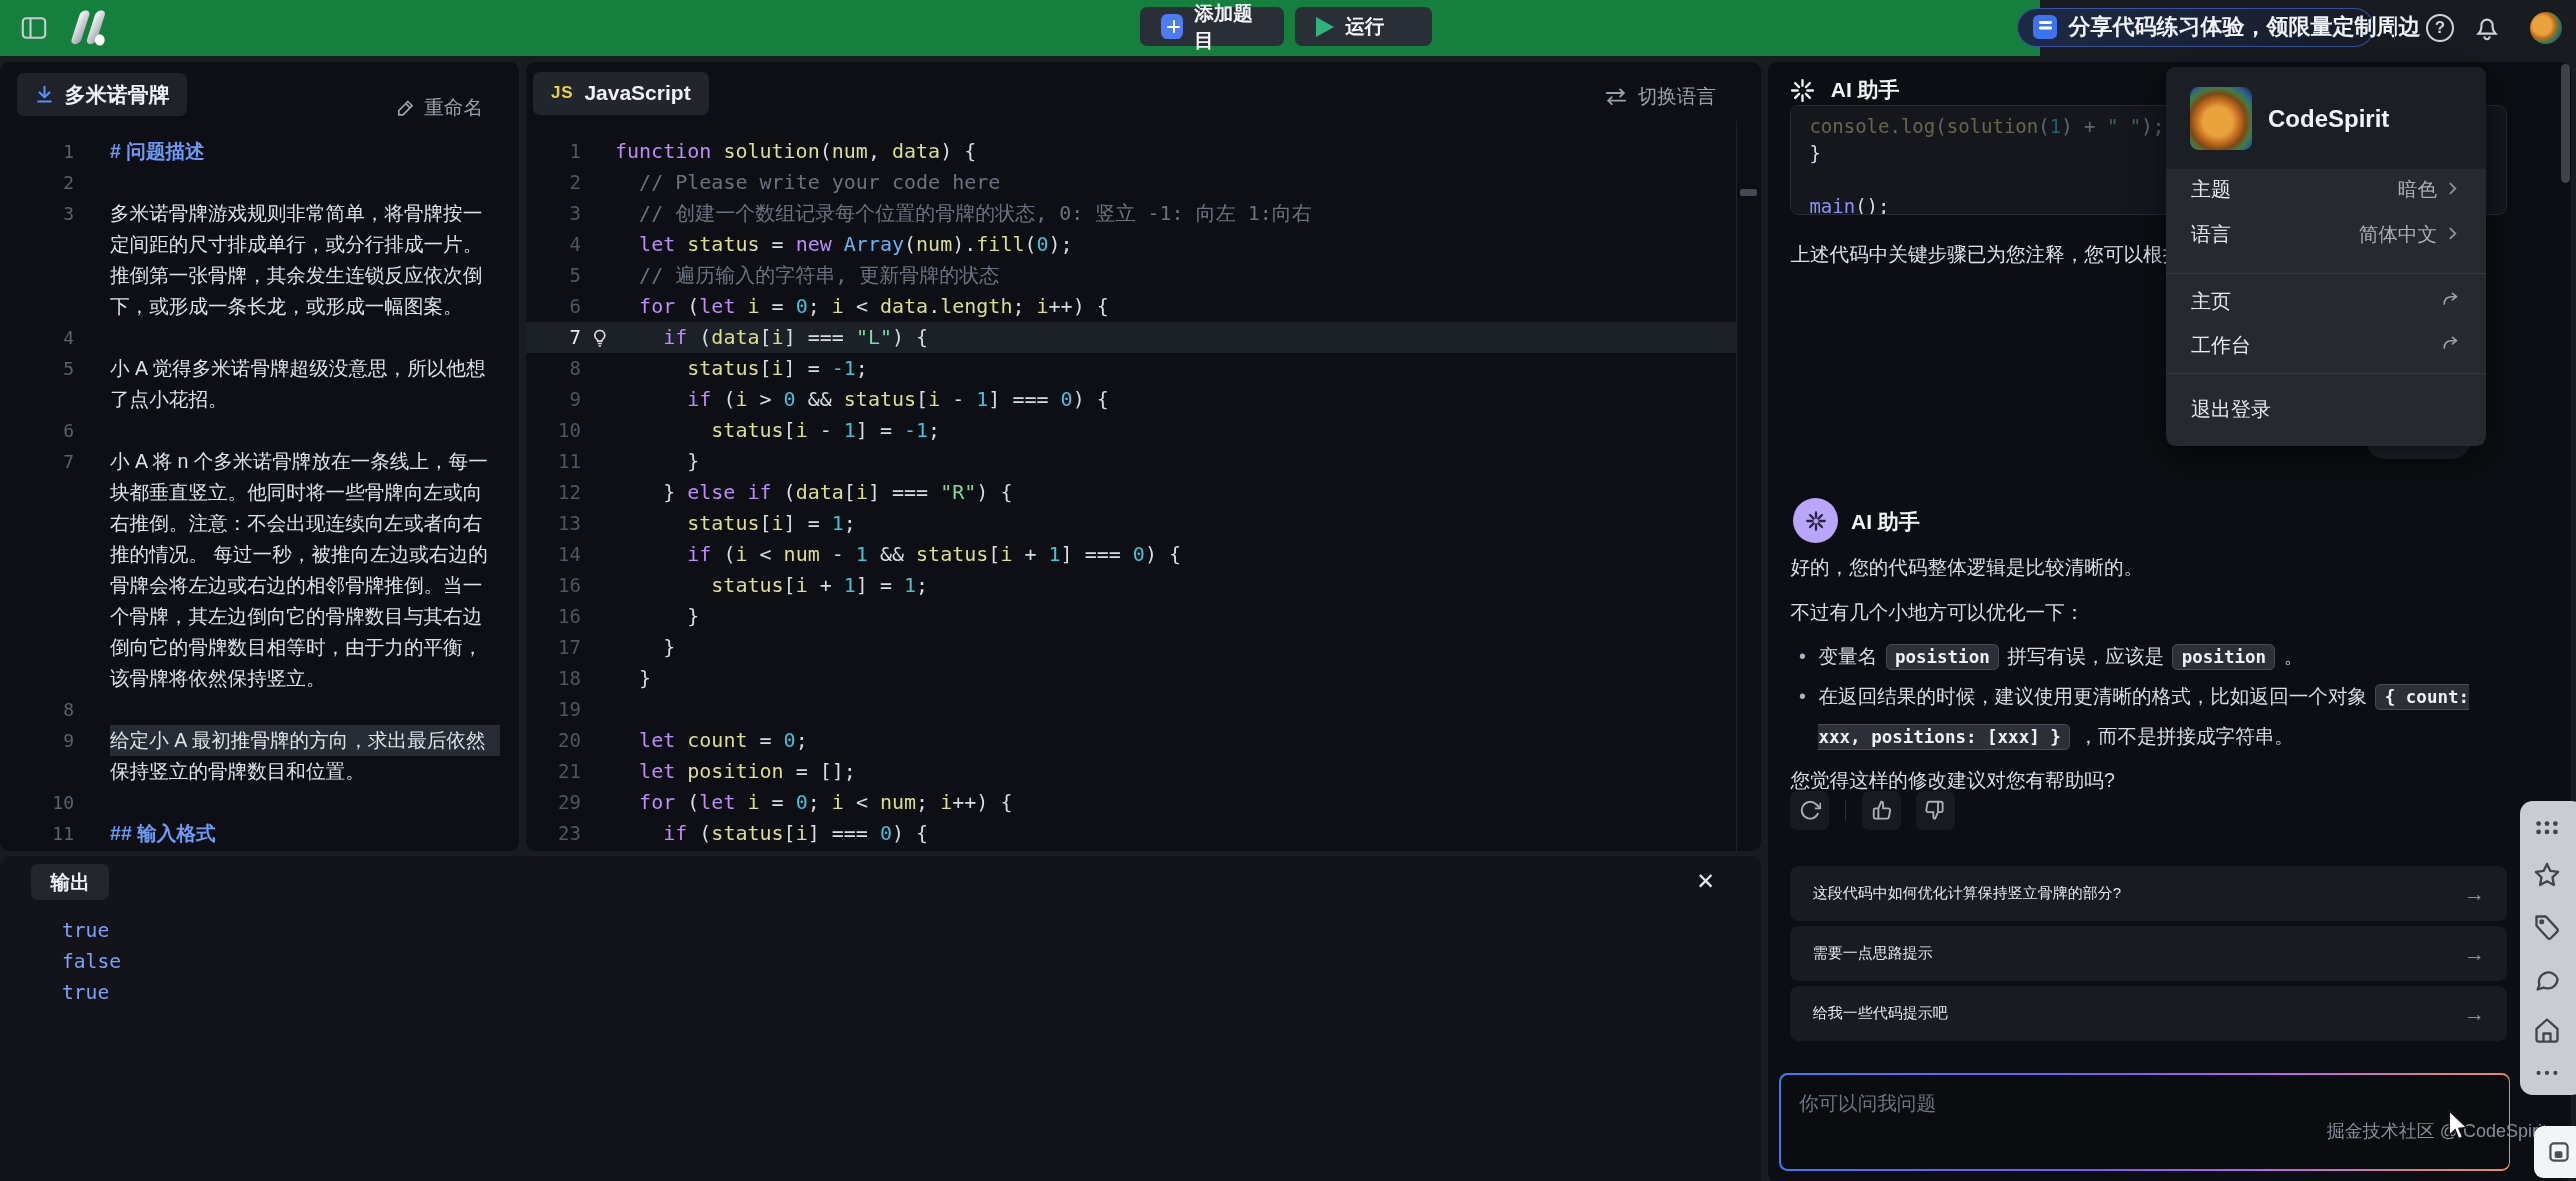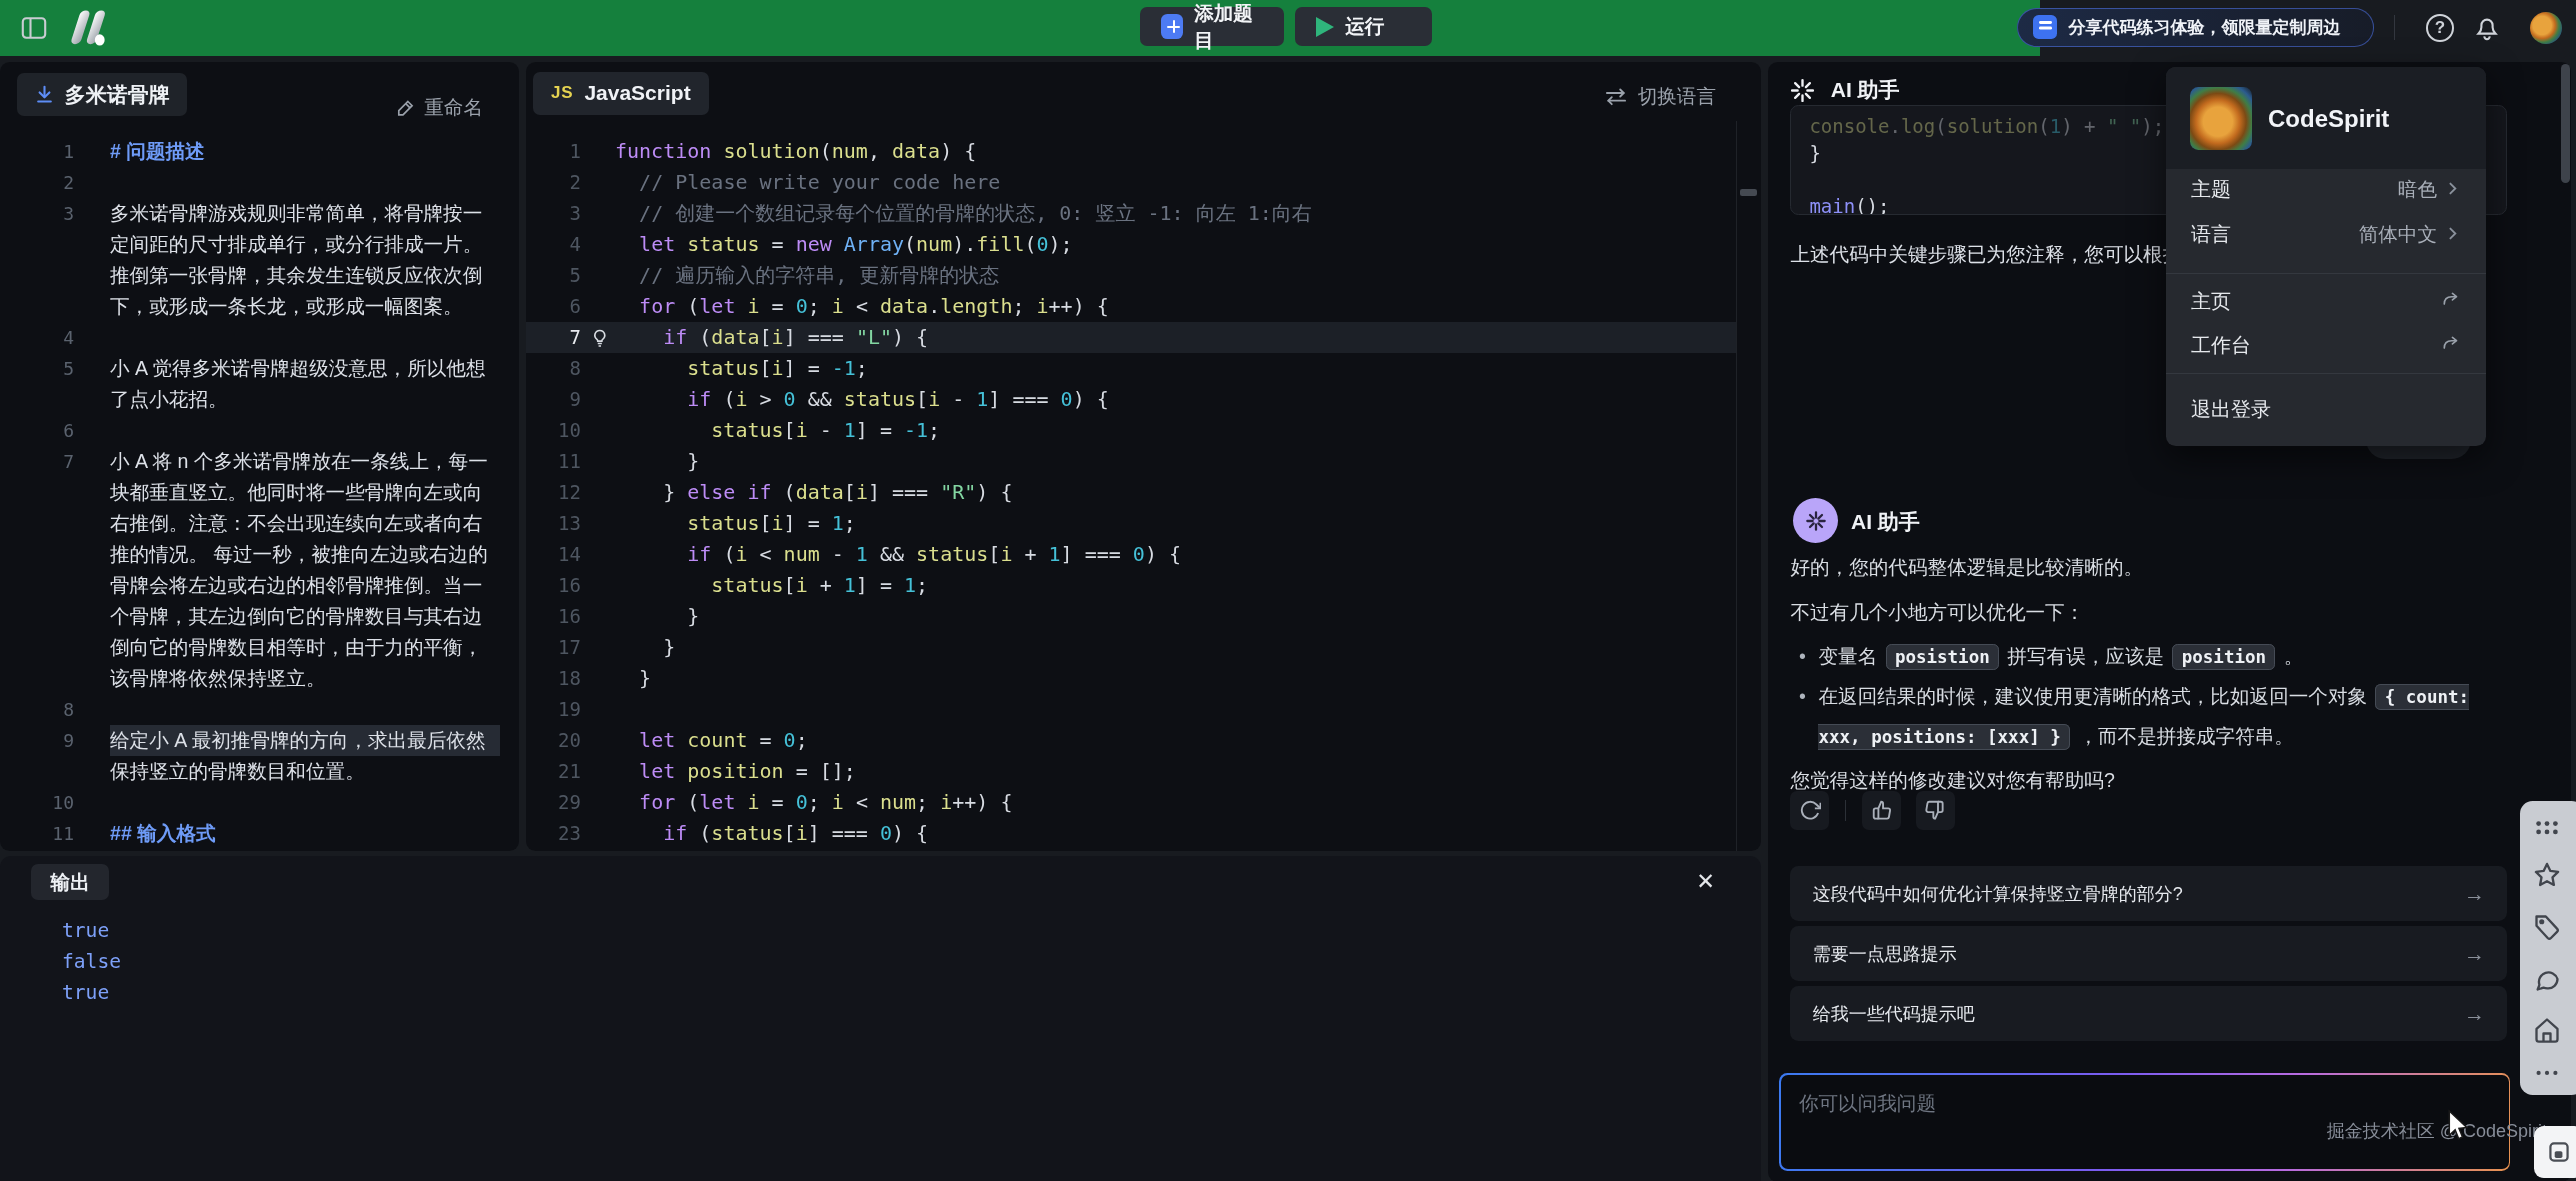--- a/index.html
+++ b/index.html
@@ -16,21 +16,21 @@
   #btn-add { left:1140px; width:144px; }
   #btn-run { left:1295px; width:137px; }
   .plus-badge { width:25px; height:25px; background:#4d7bf3; border-radius:6.3px; position:relative; }
   .plus-badge:before, .plus-badge:after { content:""; position:absolute; background:#fff; border-radius:1.4px; }
   .plus-badge:before { left:6.3px; top:11.5px; width:12.6px; height:2.4px; }
   .plus-badge:after { left:11.5px; top:6.3px; width:2.4px; height:12.6px; }
   .play-tri { width:0; height:0; border-left:18px solid #2fb57c; border-top:10.5px solid transparent; border-bottom:10.5px solid transparent; }
   #banner { position:absolute; left:2017px; top:7.7px; width:357px; height:39px; border-radius:19.6px; background:linear-gradient(90deg,#1d2a45,#171c28); border:0.7px solid rgba(86,125,255,.5); display:flex; align-items:center; gap:11.2px; padding:0 15.4px; cursor:pointer; }
   #banner .b-icon { width:24px; height:24px; background:#3d72f0; border-radius:5.6px; position:relative; flex:none; }
   #banner .b-icon:before { content:""; position:absolute; left:5.6px; top:6.3px; width:12.6px; height:2.8px; background:#fff; border-radius:1.4px; box-shadow:0 5.6px 0 #fff; }
-  #banner .b-text { font-size:17px; font-weight:bold; color:#f0f3f8; white-space:nowrap; }
+  #banner .b-text { font-size:22px; font-weight:bold; color:#f0f3f8; white-space:nowrap; }
   .tb-divider { position:absolute; left:2394px; top:15.4px; width:1.4px; height:25px; background:#33373f; }
   .tb-help { position:absolute; left:2426px; top:14px; width:28px; height:28px; border:2.1px solid #cfd3d9; border-radius:50%; cursor:pointer; }
   .tb-help:after { content:"?"; position:absolute; left:50%; top:50%; transform:translate(-50%,-52%); color:#cfd3d9; font-size:17px; font-weight:bold; }
   .tb-bell { position:absolute; left:2473px; top:14px; width:28px; height:28px; cursor:pointer; }
   .tb-avatar { position:absolute; left:2530px; top:12px; width:32px; height:32px; border-radius:50%; cursor:pointer;
     background:radial-gradient(circle at 38% 42%, #e8a33d 0 34%, #c26a1e 48%, #3f7d46 62%, #27537d 78%, #1d1f26 100%); }
 
   
   .panel { position:absolute; background:#0d0f14; border-radius:9.8px; }
   #problem { left:0; top:62px; width:519px; height:789px; }
@@ -85,21 +85,21 @@
   .ai-p { position:absolute; left:22.4px; width:727px; font-size:19.6px; line-height:34px; color:#d9dde3; }
   #ai-p1 { top:488px; } #ai-p2 { top:533px; } #ai-p3 { top:701px; }
   #ai-bullets { position:absolute; left:31px; top:575px; width:719px; }
   #ai-bullets .bli { display:flex; gap:12.6px; font-size:19.6px; line-height:39px; color:#d9dde3; }
   #ai-bullets .dot { flex:none; color:#aeb4bd; }
   .chip { font-family:"DejaVu Sans Mono", monospace; font-size:17.5px; font-weight:bold; color:#eef1f5; background:#2b2f37; border:0.7px solid #454b55; border-radius:5.6px; padding:2.1px 8.4px; margin:0 2.8px; }
   #ai-feedback { position:absolute; left:22.4px; top:729px; display:flex; align-items:center; gap:15.4px; }
   .fbtn { width:39px; height:39px; background:#171a20; border-radius:7px; display:flex; align-items:center; justify-content:center; cursor:pointer; }
   .fdiv { width:1.4px; height:21px; background:#2c3037; }
   .sugg { position:absolute; left:22.4px; width:717px; height:55px; background:#181b21; border-radius:8.4px; display:flex; align-items:center; justify-content:space-between; padding:0 22.4px; cursor:pointer; }
-  .sugg .t { font-size:18px; color:#e6e9ee; }
+  .sugg .t { font-size:15px; color:#e6e9ee; }
   .sugg .ar { font-size:21px; color:#8a909a; }
   #sugg-0{top:804px} #sugg-1{top:864px} #sugg-2{top:924px}
   #ai-inputwrap { position:absolute; left:11.2px; top:1011px; width:731px; height:98px; border-radius:8.4px; padding:1.7px;
      background:linear-gradient(100deg,#3b7af0 0%,#7a5cf0 45%,#b86be0 70%,#e8924f 100%); }
   #ai-input { width:100%; height:100%; border:none; outline:none; resize:none; background:#0a0c10; border-radius:7px; padding:15.4px 18px; font-family:"Liberation Sans", sans-serif; font-size:19.6px; color:#dde1e8; }
   #ai-input::placeholder { color:#6e7581; }
   .watermark { position:absolute; right:24px; top:1057px; font-size:18px; color:#878d98; z-index:5; }
 
   
   #dropdown { position:absolute; left:2166px; top:67px; width:320px; height:379px; background:#26292f; border-radius:9.8px; box-shadow:0 11.2px 34px rgba(0,0,0,.55); z-index:60; }

